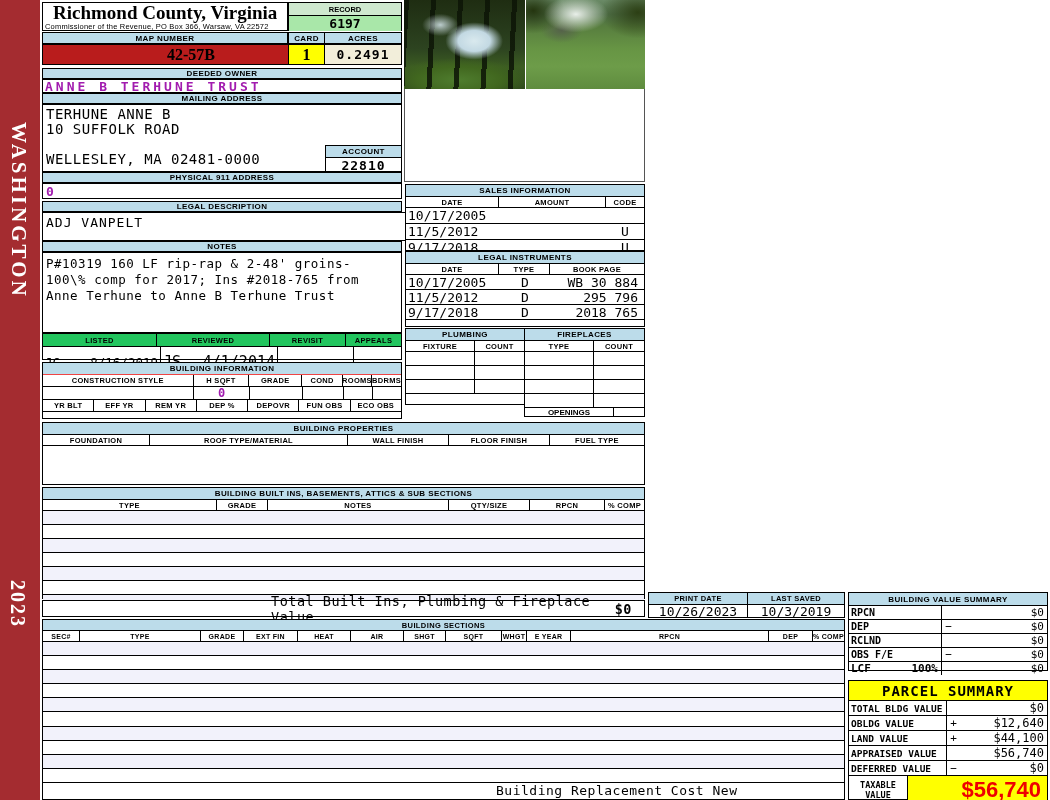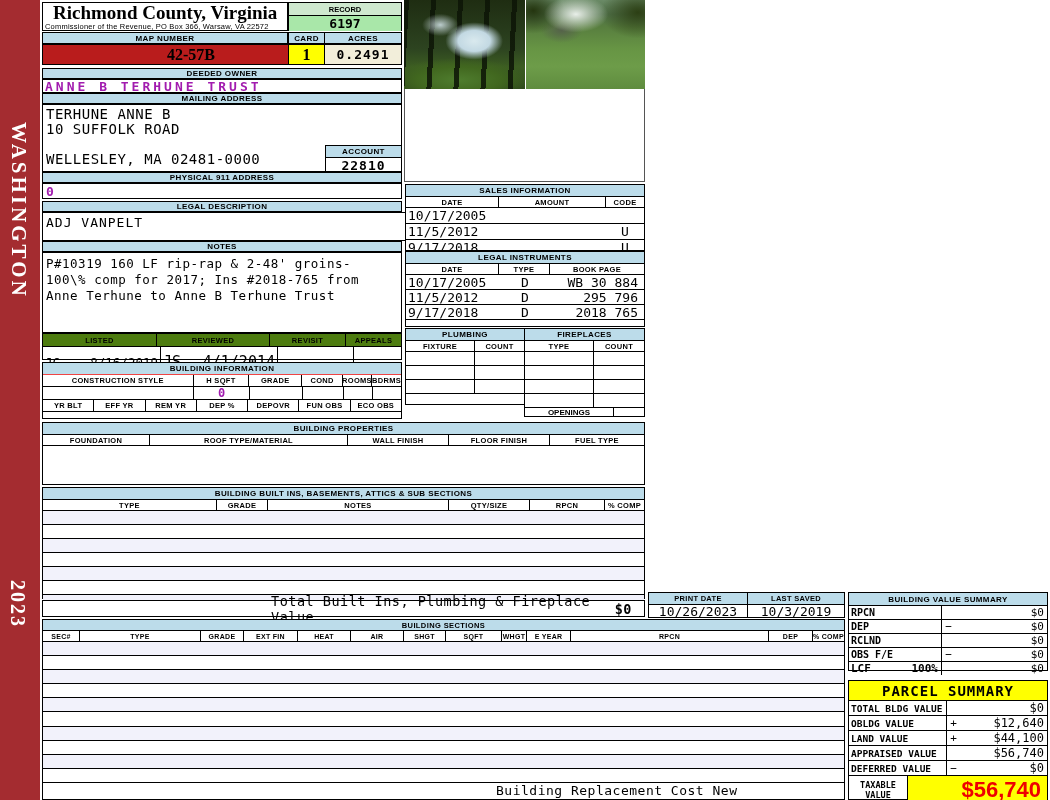--- a/index.html
+++ b/index.html
@@ -89,21 +89,21 @@
   <div class="abs box mono" style="left:42px;top:212px;width:412px;height:29px;font-size:13px;padding:2px 0 0 3px;letter-spacing:1px;">ADJ VANPELT</div>
 
   <div class="abs bar" style="left:42px;top:241px;width:360px;height:11px;">NOTES</div>
   <div class="abs box mono" style="left:42px;top:252px;width:360px;height:81px;font-size:12.5px;line-height:16px;padding:3px 0 0 3px;letter-spacing:.5px;">
     <div>P#10319 160 LF rip-rap &amp; 2-48' groins-</div>
     <div>100\% comp for 2017; Ins #2018-765 from</div>
     <div>Anne Terhune to Anne B Terhune Trust</div>
   </div>
 
   <div class="abs box" style="left:42px;top:333px;width:360px;height:27px;">
-    <div style="display:flex;height:12px;background:#4d7c0f;border-bottom:1px solid #000;">
+    <div style="display:flex;height:12px;background:#22c55e;border-bottom:1px solid #000;">
       <div class="hcell" style="width:113px;">LISTED</div>
       <div class="hcell" style="width:112px;">REVIEWED</div>
       <div class="hcell" style="width:75px;">REVISIT</div>
       <div class="hcell" style="flex:1;">APPEALS</div>
     </div>
     <div style="display:flex;height:30px;" class="mono">
       <div class="vcell" style="width:113px;font-size:12.5px;justify-content:space-between;padding:0 2px;">
         <span>JC</span>
           <span>8/16/2019</span>
       </div>

